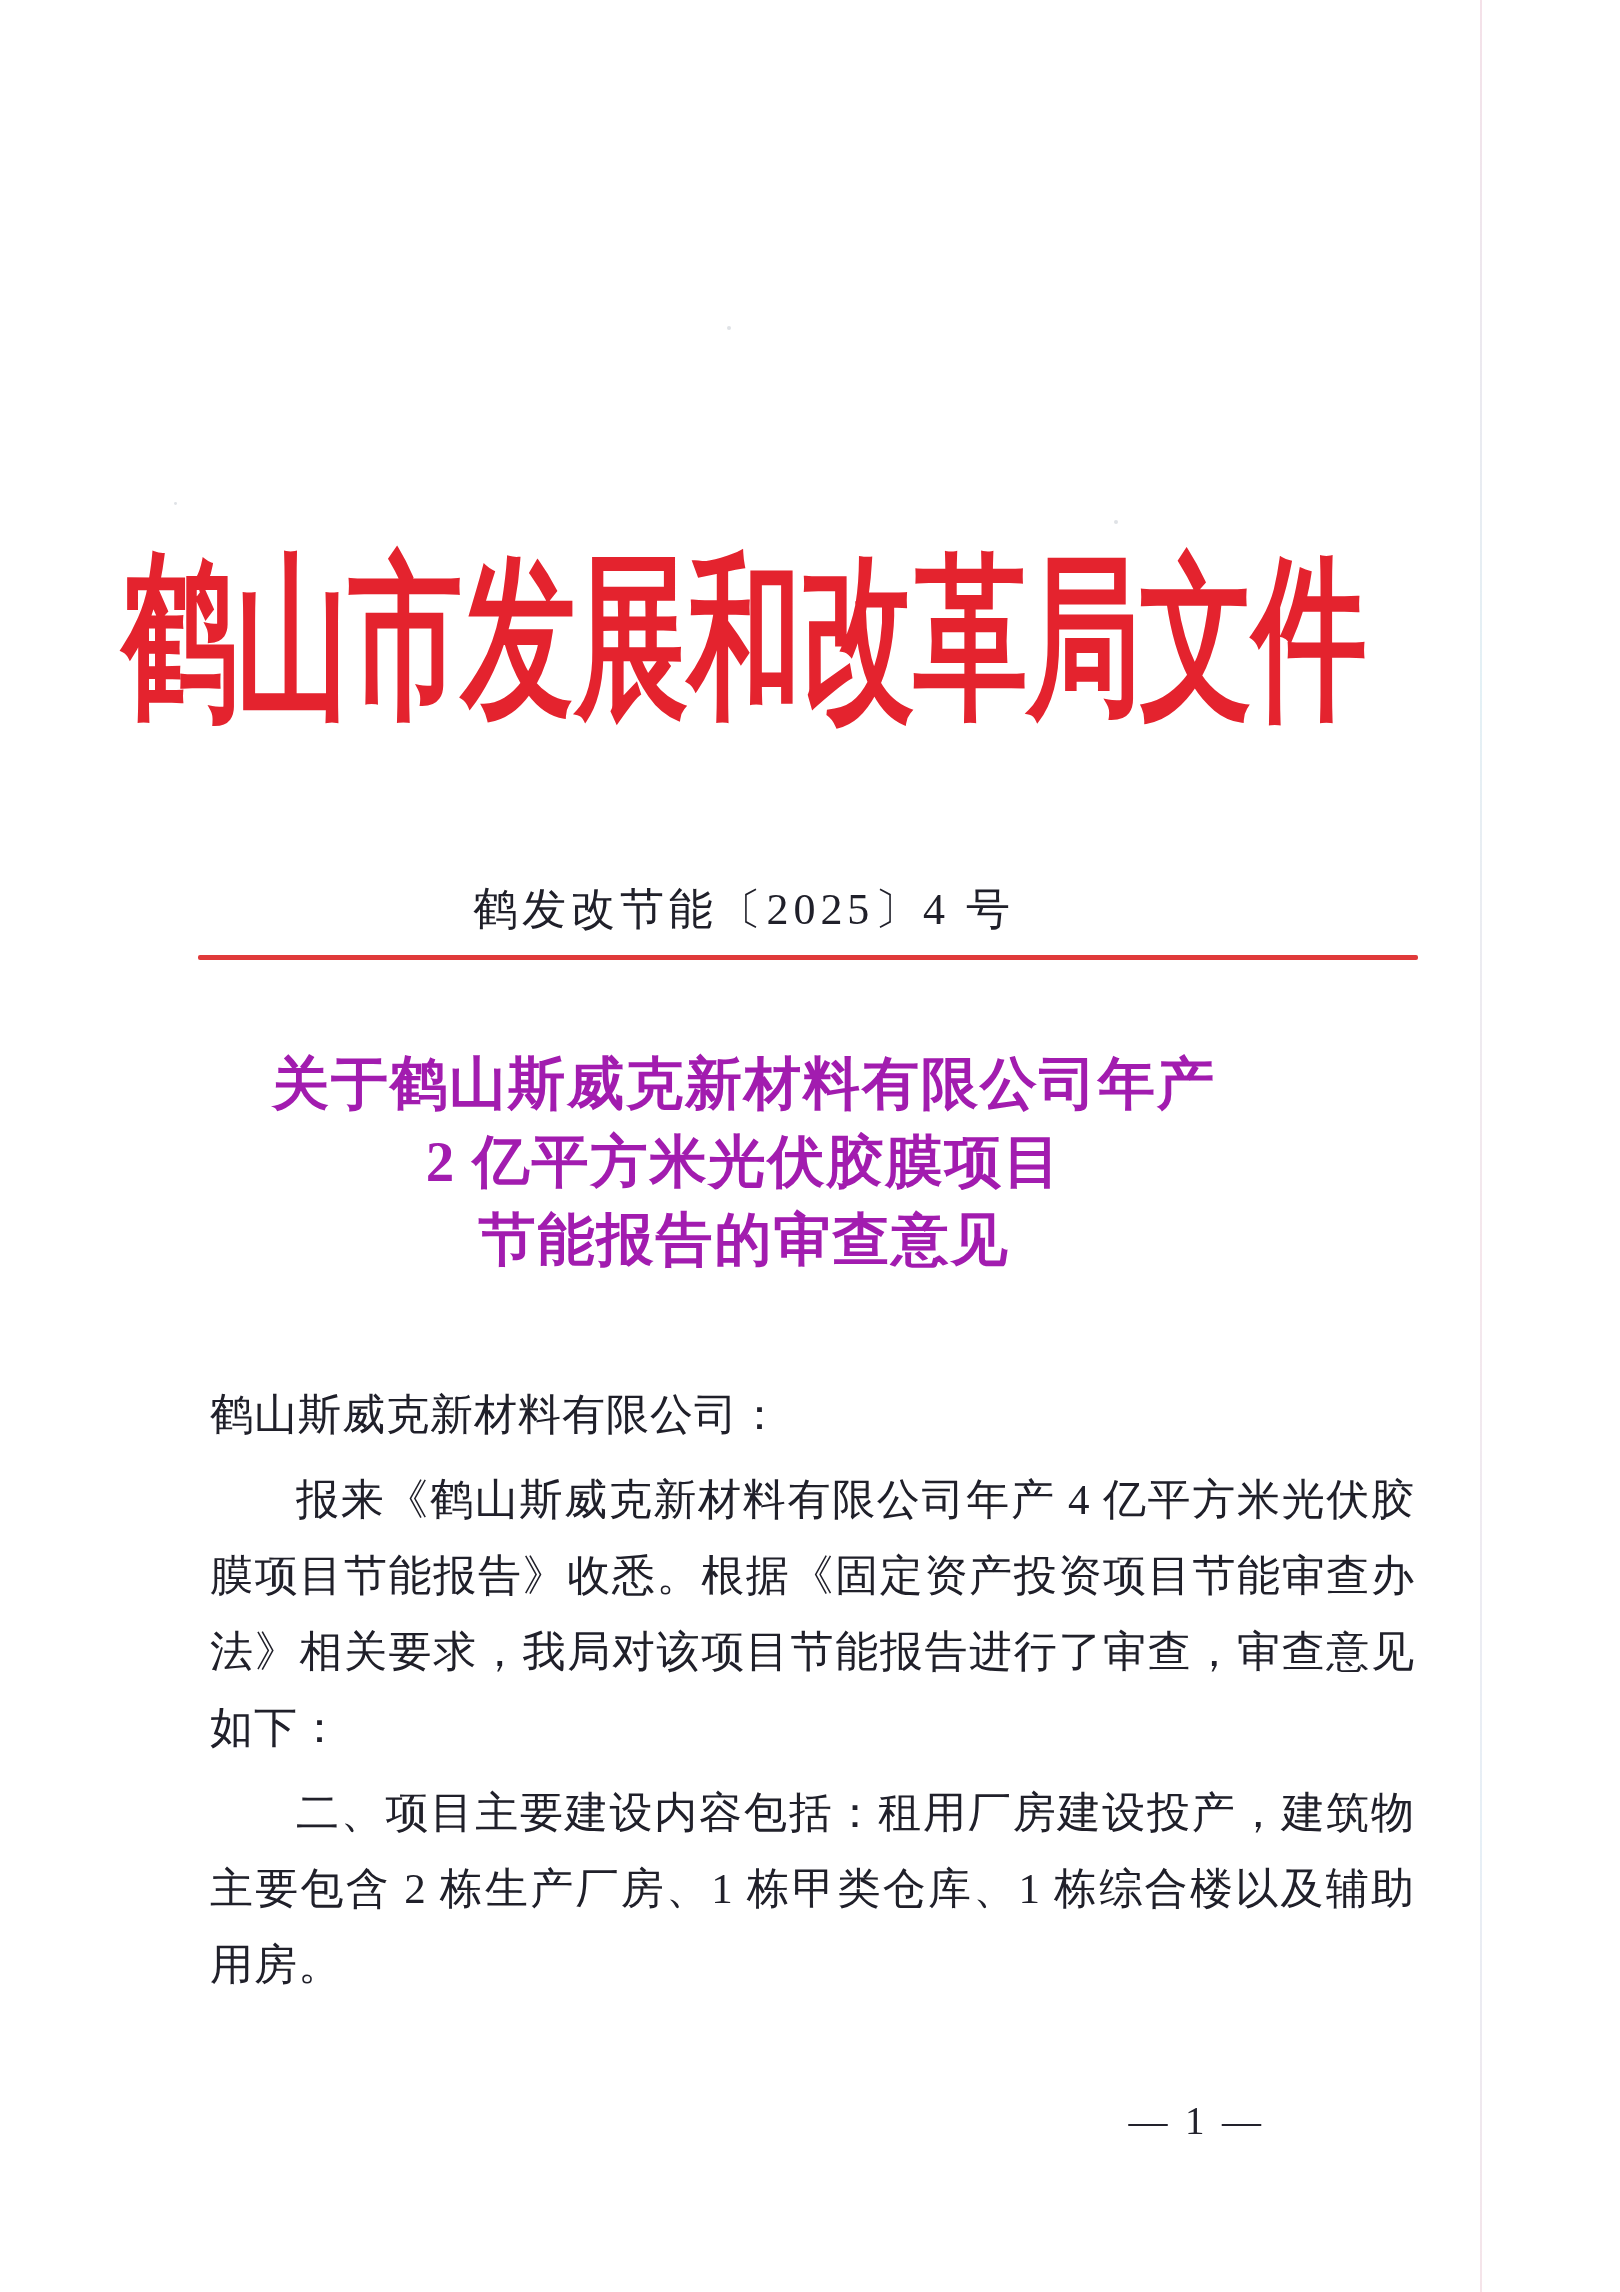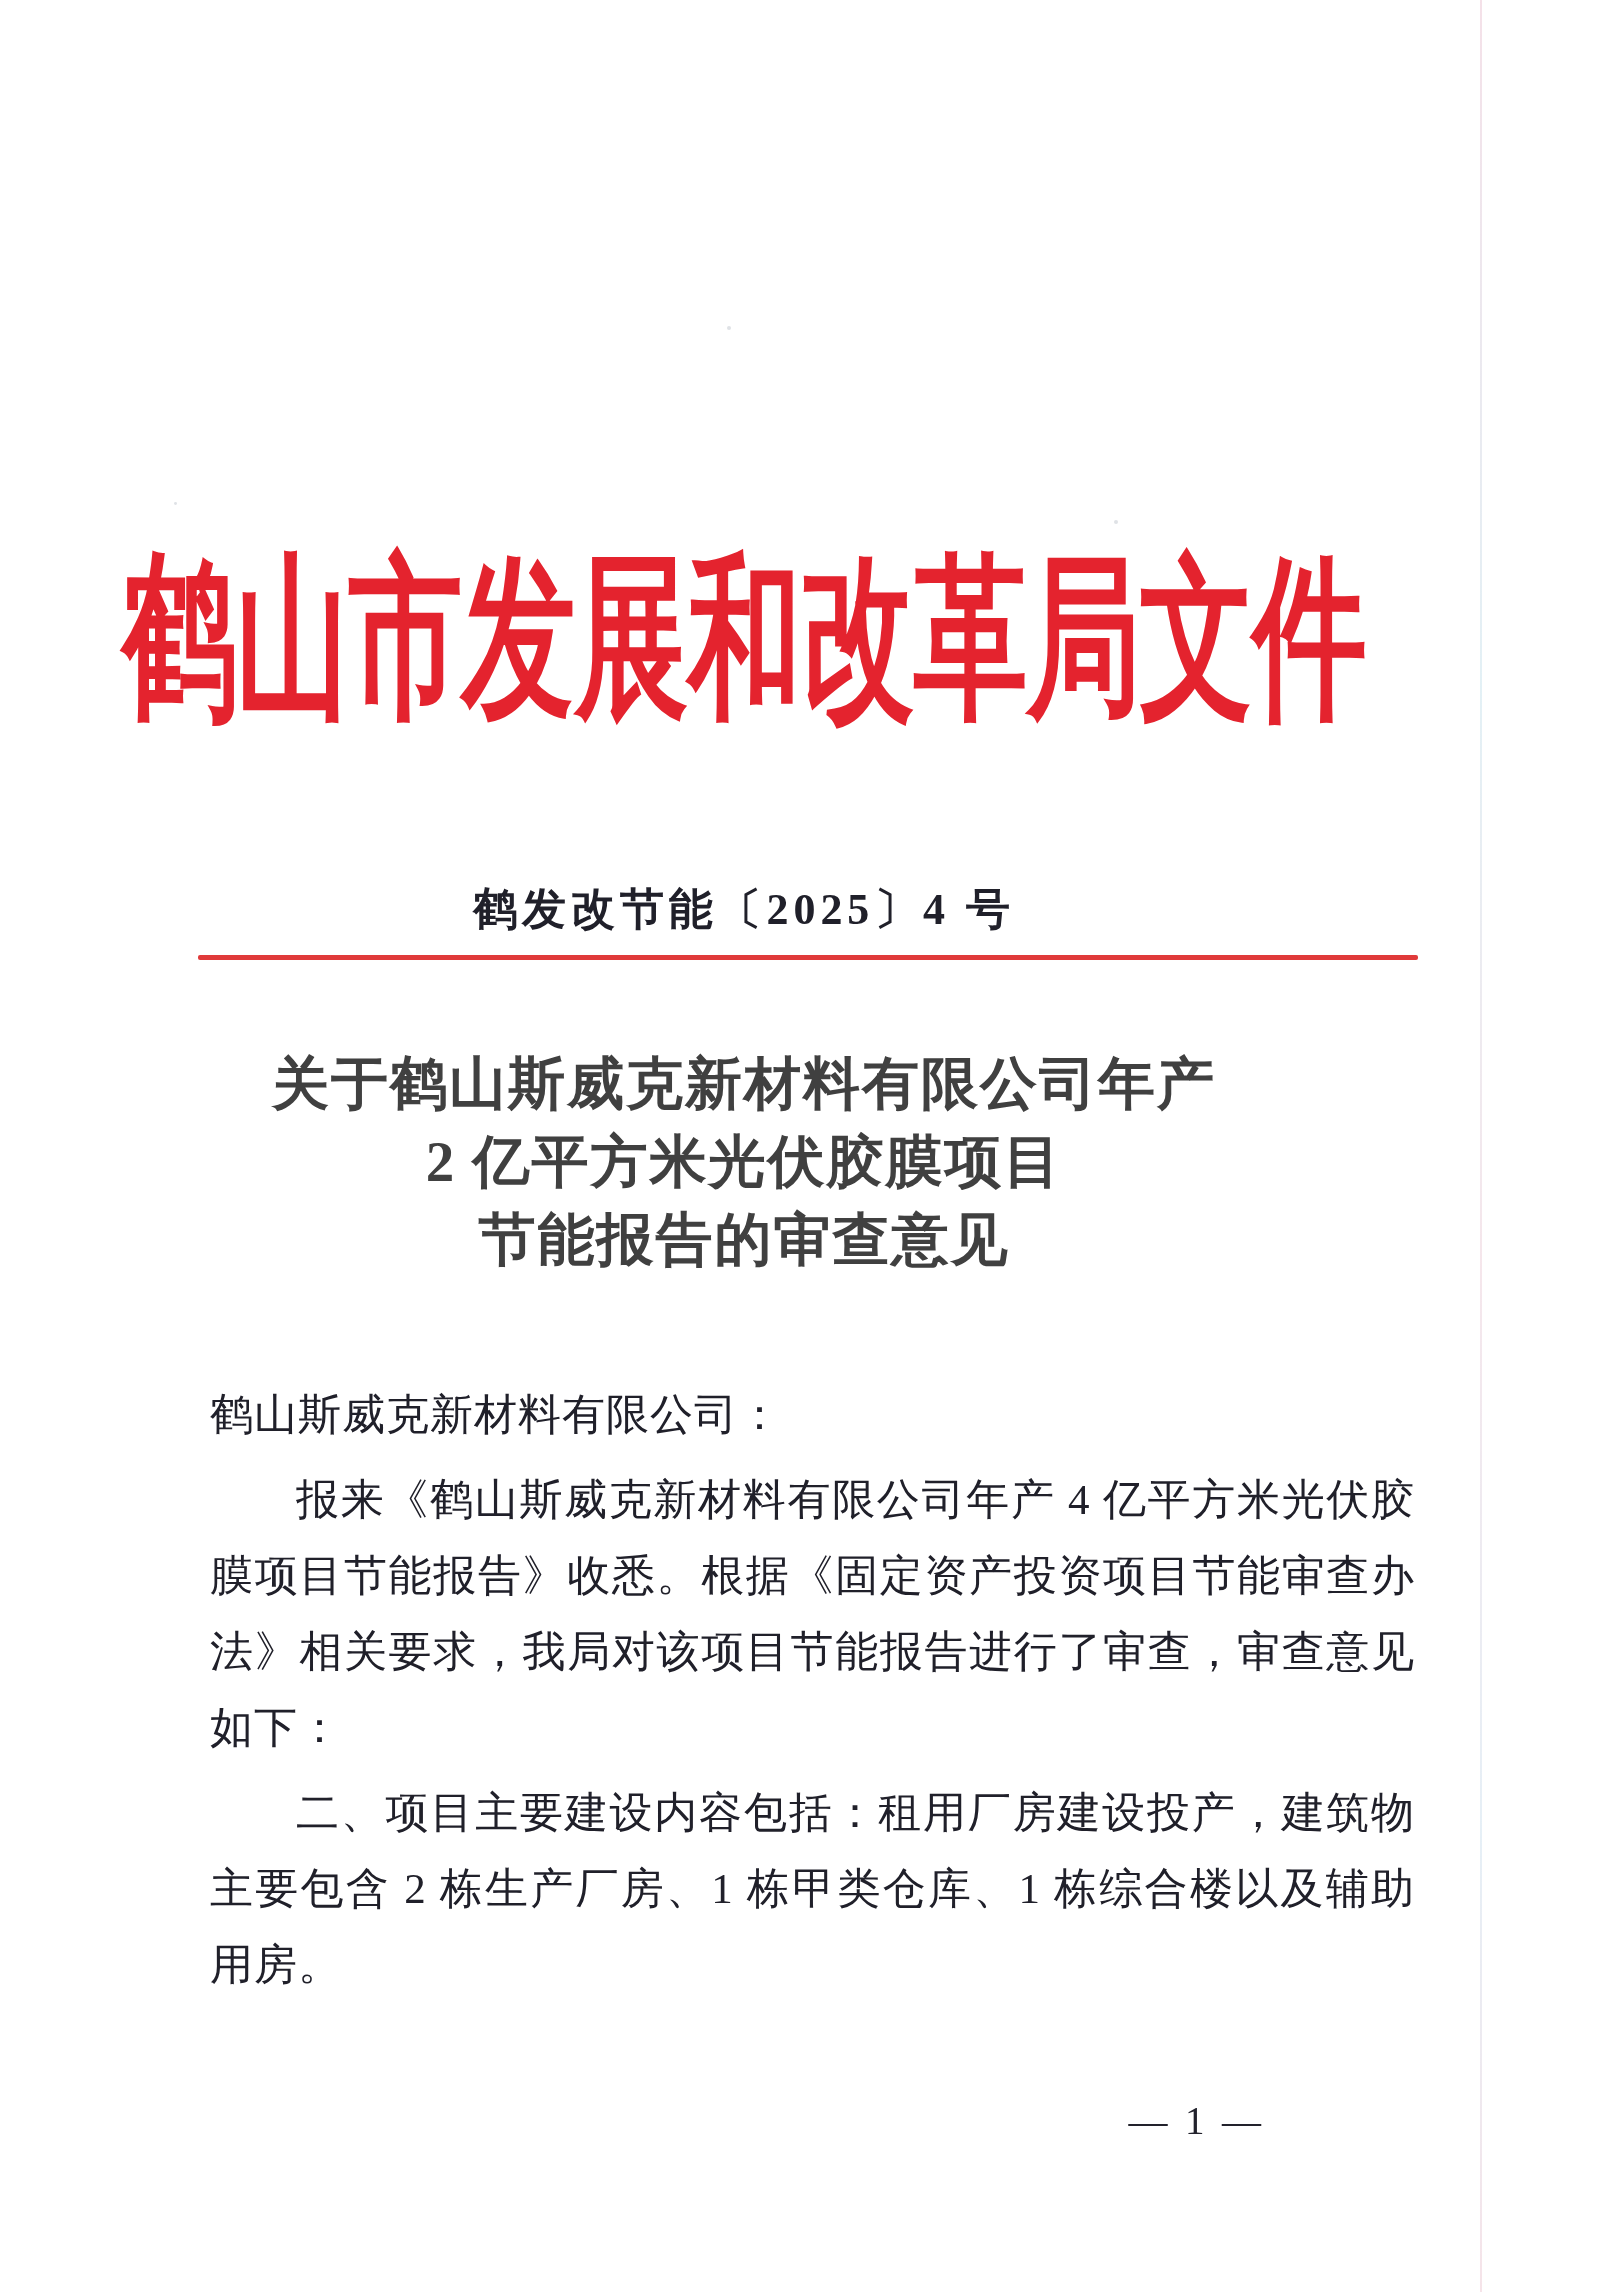--- a/index.html
+++ b/index.html
@@ -32,21 +32,21 @@
     line-height: 1;
   }
   
   .doc-number {
     position: absolute;
     top: 880px;
     left: 0;
     width: 100%;
     text-align: center;
     font-size: 44px;
-    font-weight: 700;
+    font-weight: 400;
     color: #20202a;
     letter-spacing: 4.9px;
     white-space: nowrap;
   }
   
   .red-rule {
     position: absolute;
     top: 955px;
     left: 198px;
     width: 1220px;
@@ -57,21 +57,21 @@
   
   .doc-title {
     position: absolute;
     top: 1045px;
     left: 0;
     width: 100%;
     text-align: center;
     font-size: 57px;
     line-height: 78px;
     font-weight: bold;
-    color: #404040;
+    color: #a21caf;
     letter-spacing: 2px;
   }
   
   .body-block {
     position: absolute;
     top: 1368px;
     left: 201px;
     width: 1223px;
     font-size: 43px;
     line-height: 76px;

